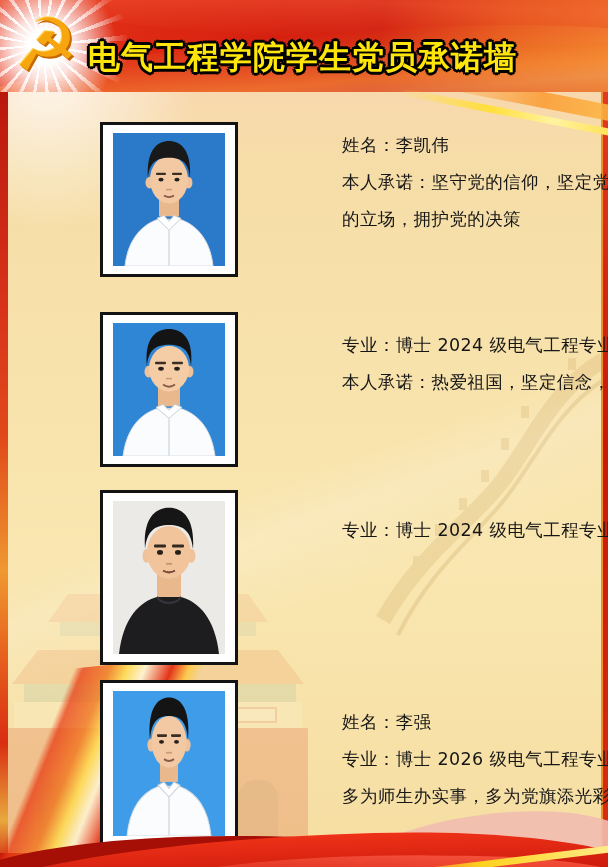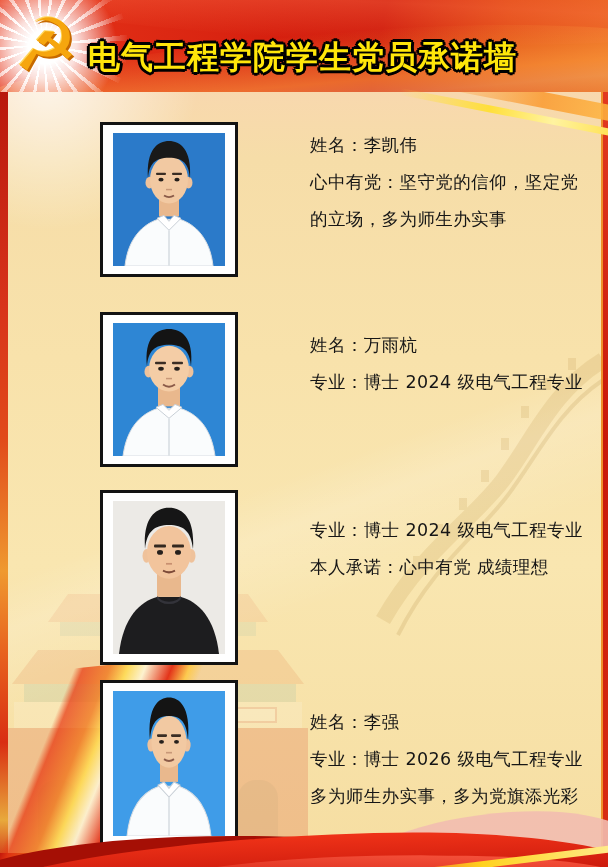--- a/index.html
+++ b/index.html
@@ -119,21 +119,21 @@
   .photo-frame svg { display:block; width:100%; height:100%; }
   .r1 .photo-frame { top:122px; height:155px; }
   .r2 .photo-frame { top:312px; height:155px; }
   .r3 .photo-frame { top:490px; height:175px; }
   .r4 .photo-frame { top:680px; height:167px; }
   .info { position:absolute; left:310px; width:292px; }
   .r1 .info { top:126px; } .r2 .info { top:326px; }
   .r3 .info { top:511px; } .r4 .info { top:703px; }
   .line {
     height:37px; display:flex; align-items:center;
-    font-size:17.5px; letter-spacing:.4px; color:#161616; white-space:nowrap;
+    font-size:17.5px; letter-spacing:.4px; color:#161616; white-space:nowrap;margin-left:32px;
   }
 </style>
 </head>
 <body>
 
 <div class="poster">
 
   <div class="panel">
     <svg class="wm-wall" viewBox="0 0 260 340">
       <path d="M260,40 C210,70 190,120 160,160 C130,200 80,230 40,300" stroke="#b98c3e" stroke-width="16" fill="none"></path>
@@ -192,22 +192,22 @@
         <ellipse cx="48" cy="47" rx="2.6" ry="1.8" fill="#26201c"></ellipse>
         <ellipse cx="64" cy="47" rx="2.6" ry="1.8" fill="#26201c"></ellipse>
         <path d="M53,57 L59,57" stroke="#c89878" stroke-width="1.5"></path>
         <path d="M51,63 C54,65 58,65 61,63" stroke="#8a5a48" stroke-width="1.8" fill="none"></path>
         <path d="M44,86 L56,98 L68,86 L61,83 L56,89 L51,83 Z" fill="#ffffff" stroke="#c8cfd6" stroke-width="1"></path>
         <path d="M56,98 L56,134" stroke="#dfe4e8" stroke-width="2"></path>
       </svg>
     </div>
     <div class="info">
       <div class="line">姓名：李凯伟</div>
-      <div class="line">心中有党：坚守党的信仰，坚定党</div>
-      <div class="line">的立场，多为师生办实事</div>
+      <div class="line">本人承诺：坚守党的信仰，坚定党</div>
+      <div class="line">的立场，拥护党的决策</div>
     </div>
   </section>
 
   <section class="profile r2">
     <div class="photo-frame">
       <svg viewBox="0 0 112 134" preserveAspectRatio="none">
         <rect x="0" y="0" width="112" height="134" fill="#2e86d4"></rect>
         <path d="M10,134 C14,104 29,91 45,86 L67,86 C83,91 98,104 102,134 Z" stroke="#d9dee3" stroke-width="1" fill="#fafcfd"></path>
         <rect x="45" y="62" width="22" height="22" fill="#e9b88d"></rect>
         <ellipse cx="35.5" cy="49" rx="4" ry="6" fill="#efc29b"></ellipse>
@@ -218,22 +218,22 @@
         <rect x="59" y="39" width="11" height="2.6" rx="1" fill="#3a2d24"></rect>
         <ellipse cx="48" cy="46" rx="2.8" ry="2" fill="#26201c"></ellipse>
         <ellipse cx="64" cy="46" rx="2.8" ry="2" fill="#26201c"></ellipse>
         <path d="M53,56 L59,56" stroke="#c89878" stroke-width="1.5"></path>
         <path d="M50,62 C54,65 58,65 62,62" stroke="#8a5a48" stroke-width="1.8" fill="none"></path>
         <path d="M43,85 L56,96 L69,85 L62,82 L56,88 L50,82 Z" fill="#ffffff" stroke="#c8cfd6" stroke-width="1"></path>
         <path d="M56,96 L56,134" stroke="#dfe4e8" stroke-width="2"></path>
       </svg>
     </div>
     <div class="info">
-      <div class="line">姓名：万雨杭</div>
       <div class="line">专业：博士 2024 级电气工程专业</div>
+      <div class="line">本人承诺：热爱祖国，坚定信念，</div>
     </div>
   </section>
 
   <section class="profile r3">
     <div class="photo-frame">
       <svg viewBox="0 0 112 134" preserveAspectRatio="none">
         <rect x="0" y="0" width="112" height="134" fill="#eceae6"></rect>
         <path d="M6,134 C10,102 27,88 44,84 L68,84 C85,88 102,102 106,134 Z" fill="#1d1d1f"></path>
         <rect x="44" y="60" width="24" height="24" fill="#e9b88d"></rect>
         <ellipse cx="33.5" cy="48" rx="4" ry="6" fill="#efc29b"></ellipse>
@@ -244,21 +244,20 @@
         <rect x="59" y="38" width="12" height="2.8" rx="1" fill="#342920"></rect>
         <ellipse cx="47" cy="45" rx="3" ry="2" fill="#26201c"></ellipse>
         <ellipse cx="65" cy="45" rx="3" ry="2" fill="#26201c"></ellipse>
         <path d="M53,55 L59,55" stroke="#c89070" stroke-width="1.5"></path>
         <path d="M50,61 C54,63 58,63 62,61" stroke="#7c4a38" stroke-width="1.8" fill="none"></path>
         <path d="M44,84 C48,91 64,91 68,84" stroke="#33333a" stroke-width="2" fill="none"></path>
       </svg>
     </div>
     <div class="info">
       <div class="line">专业：博士 2024 级电气工程专业</div>
-      <div class="line">本人承诺：心中有党 成绩理想</div>
       <div class="line"></div>
     </div>
   </section>
 
   <section class="profile r4">
     <div class="photo-frame">
       <svg viewBox="0 0 112 134" preserveAspectRatio="none">
         <rect x="0" y="0" width="112" height="134" fill="#3f9ce8"></rect>
         <path d="M14,134 C17,106 31,93 46,88 L66,88 C81,93 95,106 98,134 Z" stroke="#d9dee3" stroke-width="1" fill="#fafcfd"></path>
         <rect x="47" y="64" width="18" height="20" fill="#e9b88d"></rect>

